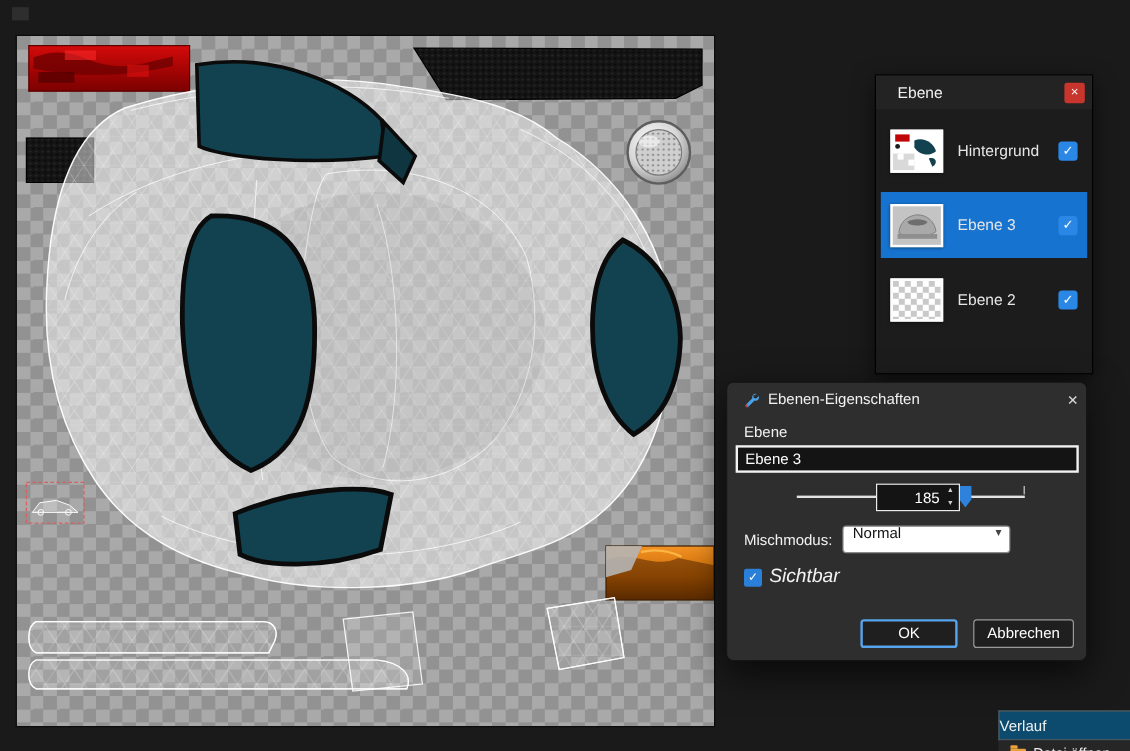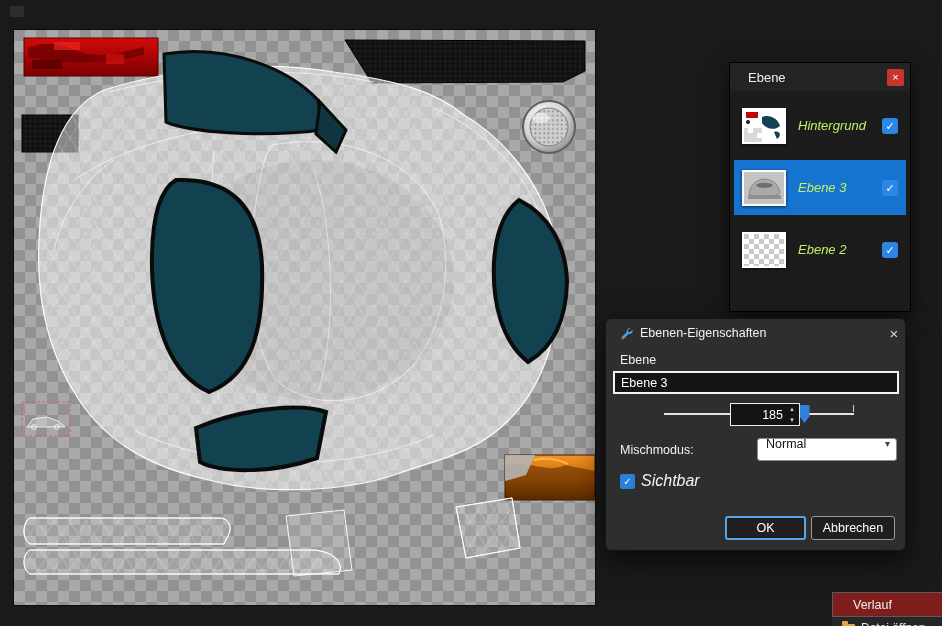--- a/index.html
+++ b/index.html
@@ -42,21 +42,21 @@
   .layer-row.selected { background:#1673d0; }
   .thumb {
     width:44px; height:36px; background:#fff; border:2px solid #fdfdfd;
     box-shadow:0 1px 3px rgba(0,0,0,.6); position:relative; overflow:hidden; flex:0 0 auto;
   }
   .thumb.checker {
     background-image: conic-gradient(#ffffff 25%, #c9c9c9 0 50%, #ffffff 0 75%, #c9c9c9 0);
     background-size:10px 10px;
   }
   .thumb.gray { background:#c7c7c7; }
-  .layer-name { color:#bef264; font-size:13px; flex:1;font-style:italic; }
+  .layer-name { color:#e5e5e5; font-size:13px; flex:1; }
   .vis-check {
     width:16px; height:16px; background:#2b87e5; border-radius:3px;
     color:#fff; font-size:11px; line-height:16px; text-align:center; flex:0 0 auto;
   }
 
   
   .dialog {
     position:absolute; left:605px; top:318px; width:301px; height:233px;
     background:#2e2e2e; border:1px solid #151515; border-radius:6px;
     box-shadow:0 10px 30px rgba(0,0,0,.65); color:#f2f2f2;
@@ -81,48 +81,48 @@
     position:absolute; left:138px; top:3px; width:10px; height:18px; background:#2e82dc;
     clip-path:polygon(0 0,100% 0,100% 62%,50% 100%,0 62%);
   }
   .num-wrap { margin-left:13px; position:relative; width:70px; height:23px; }
   .num-input {
     width:70px; height:23px; background:#141414; border:1px solid #ececec; color:#fff;
     font-size:12.5px; text-align:right; padding-right:16px; font-family:"Liberation Sans", sans-serif;
   }
   .spin { position:absolute; right:1px; top:1px; width:14px; height:21px; display:flex; flex-direction:column; }
   .spin-btn { flex:1; color:#cfcfcf; font-size:6px; line-height:10px; text-align:center; cursor:pointer; }
-  .blend-row { display:flex; align-items:center; margin:12px 8px 0 14px;justify-content:space-between; }
+  .blend-row { display:flex; align-items:center; margin:12px 8px 0 14px; }
   .blend-row .dlg-inline-label { font-size:12.5px; }
   .dropdown {
     margin-left:8px; width:140px; height:23px; background:#fff; border:1px solid #8a8a8a;
     border-radius:3px; display:flex; align-items:center; padding:0 6px 12px 8px;
     color:#111; font-size:12.5px; cursor:pointer;
   }
   .dropdown .spacer { flex:1; }
   .chev { color:#444; font-size:10px; }
   .visible-row { display:flex; align-items:center; gap:6px; margin:11px 8px 0 14px; }
   .dlg-check {
     width:15px; height:15px; background:#2a7fd9; border-radius:2px;
     color:#fff; font-size:10px; line-height:15px; text-align:center;
   }
   .visible-row span.lbl { font-size:16px;font-style:italic; }
-  .btn-row { position:absolute; left:0; bottom:10px; width:100%; display:flex; justify-content:flex-end; gap:5px; padding-right:10px; }
+  .btn-row { position:absolute; left:0; bottom:10px; width:100%; display:flex; justify-content:flex-end; gap:13px; padding-right:10px; }
   .btn {
     height:24px; background:#1f1f1f; color:#fff; font-size:12.5px;
     border-radius:3px; display:flex; align-items:center; justify-content:center; cursor:pointer;
   }
   .btn.ok { width:81px; border:2px solid #58a4ec; }
   .btn.cancel { width:84px; border:1px solid #9a9a9a; }
 
   
   .history-panel { position:absolute; left:832px; top:592px; width:110px; }
   .history-header {
-    height:25px; background:#7f1d1d; border:1px solid #5a5a5a; border-right:none;
-    color:#f0f0f0; font-size:12.5px; display:flex; align-items:center; padding-left:20px;
+    height:25px; background:#0c4a6e; border:1px solid #5a5a5a; border-right:none;
+    color:#f0f0f0; font-size:12.5px; display:flex; align-items:center; padding-left:0;
   }
   .history-item {
     height:22px; background:#262626; display:flex; align-items:center; gap:6px;
     padding-left:10px; color:#e8e8e8; font-size:12px;
   }
   .folder-icon { position:relative; width:13px; height:9px; background:#e8a33d; border-radius:1px; flex:0 0 auto; }
   .folder-icon::before { content:""; position:absolute; left:0; top:-3px; width:6px; height:3px; background:#e8a33d; border-radius:1px 1px 0 0; }
   .history-item .lbl { border-bottom:1px dotted #bdbdbd; }
 </style>
 </head>

